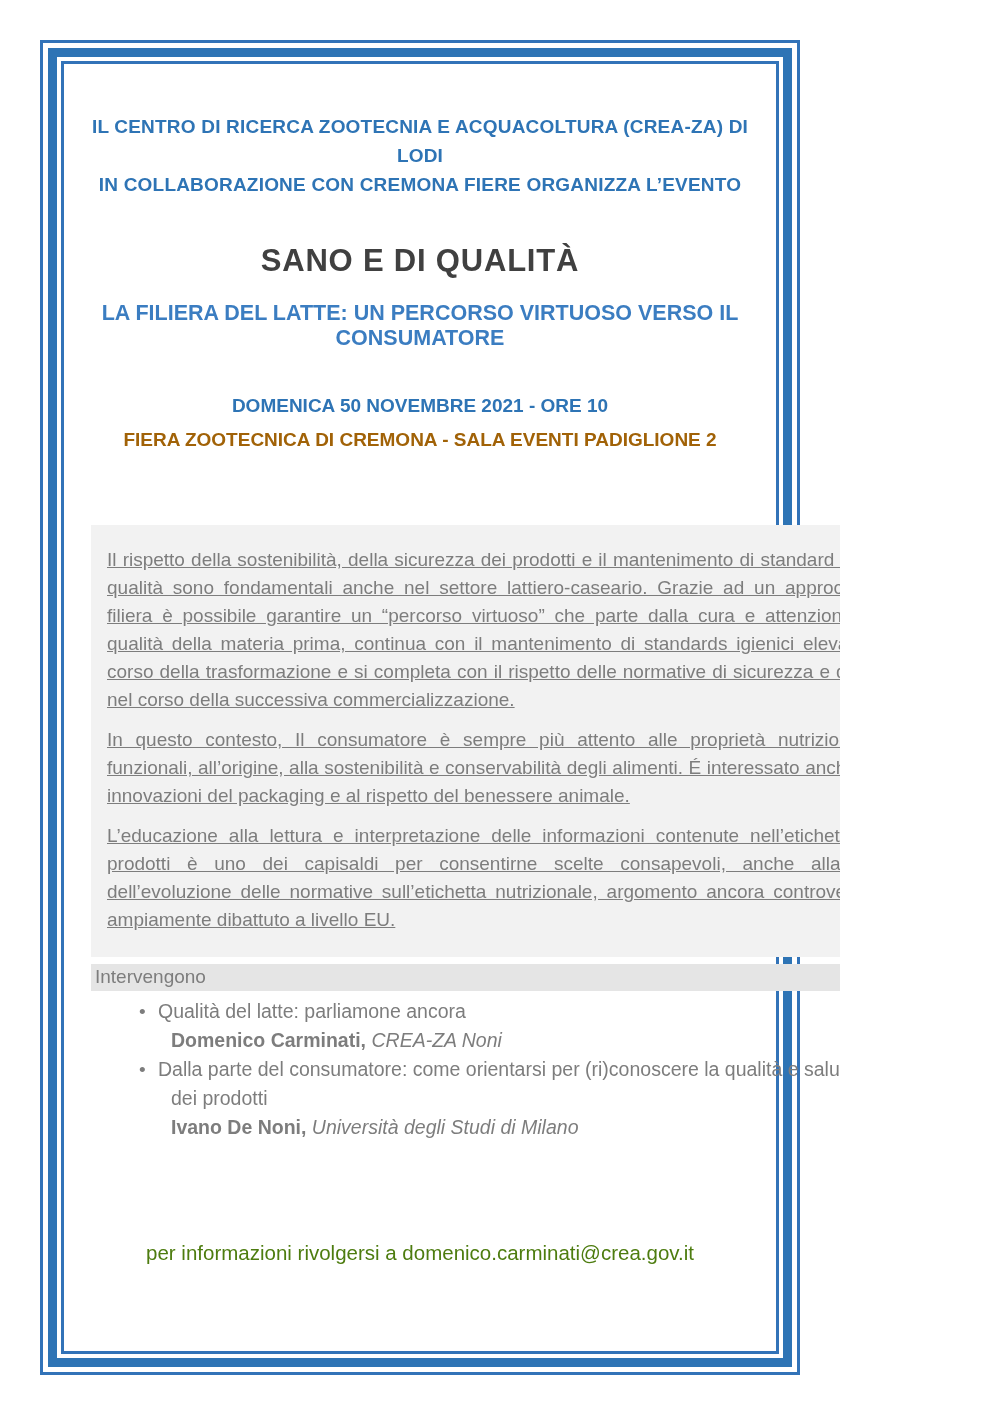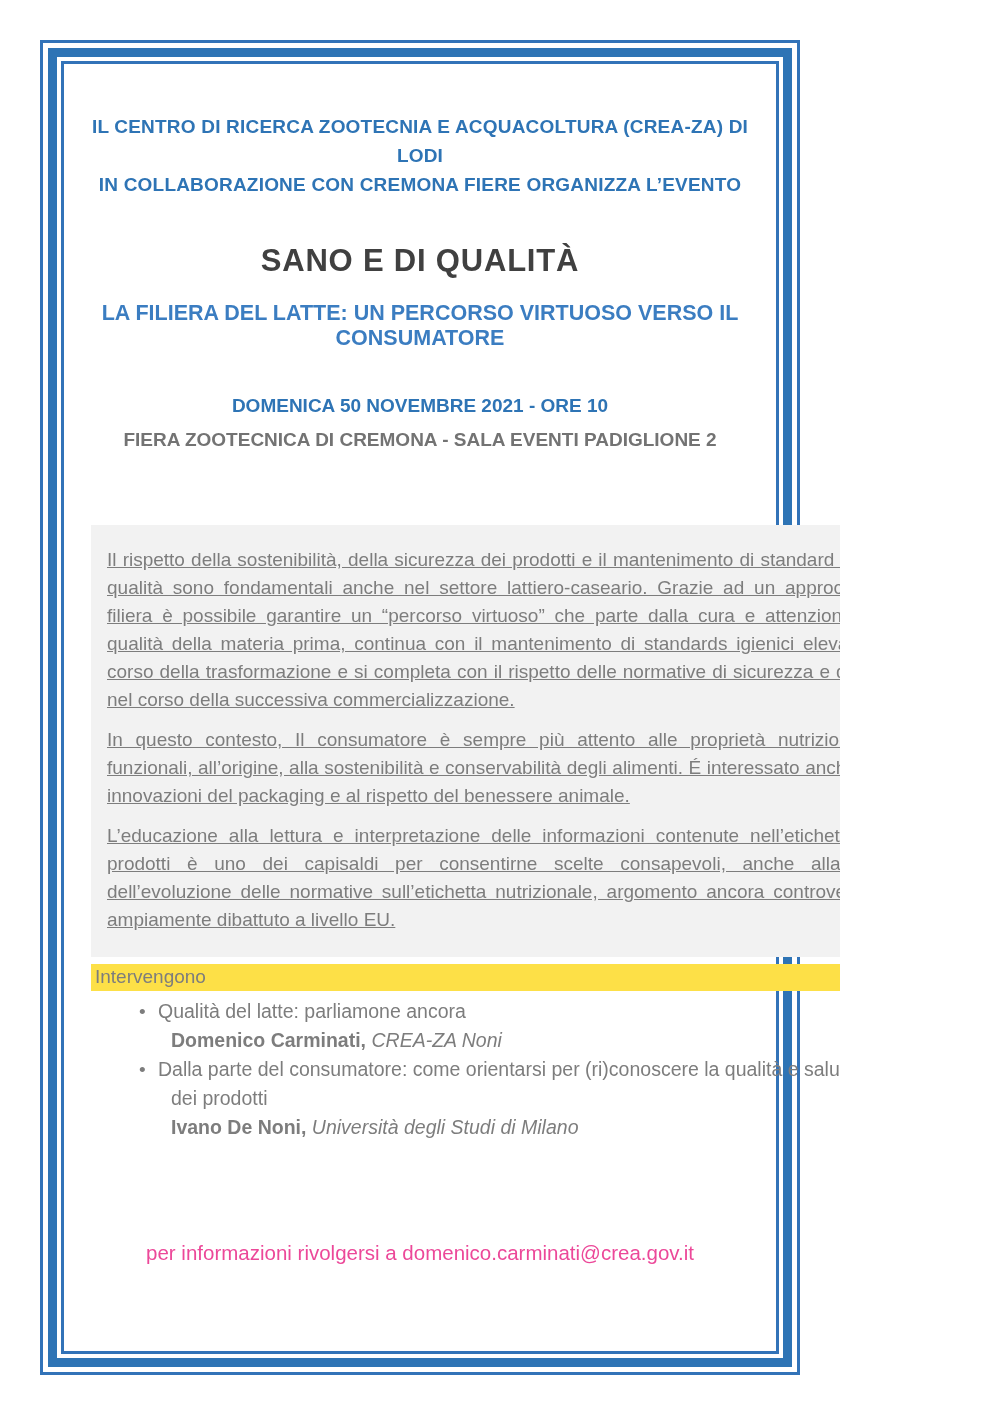--- a/index.html
+++ b/index.html
@@ -55,21 +55,21 @@
     top: 395px; left: 80px; right: 80px;
     text-align: center;
     color: #2e74b5;
     font-size: 19px;
     font-weight: bold;
   }
   .event-venue {
     position: absolute;
     top: 429px; left: 80px; right: 80px;
     text-align: center;
-    color: #737373;
+    color: #a16207;
     font-size: 19px;
     font-weight: bold;
   }
 
   .main-text {
     position: absolute;
     top: 525px;
     left: 91px;
     width: 818px;
     color: #7d7d7d;
@@ -77,21 +77,21 @@
   .body-block {
     background: #f2f2f2;
     padding: 9px 5px 11px 4px;
     font-size: 19px;
     line-height: 28px;
     text-align: justify;
   }
   .body-block p { margin: 12px; text-decoration: underline; }
 
   .speakers-heading {
-    background: #fde047;
+    background: #e5e5e5;
     margin-top: 7px;
     padding: 1px 4px 2px 4px;
     font-size: 19px;
     line-height: 24px;
   }
 
   .program {
     list-style: none;
     margin: 6px 0 0 0;
     padding: 0 0 0 67px;
@@ -111,21 +111,21 @@
     text-indent: -13px;
   }
   .speaker-line { padding-left: 13px; }
   .speaker-name { font-weight: bold; }
   .speaker-affiliation { font-style: italic; }
 
   .contact {
     position: absolute;
     top: 1241px; left: 80px; right: 80px;
     text-align: center;
-    color: #ec4899;
+    color: #4d7c0f;
     font-size: 20.5px;
   }
 </style>
 </head>
 <body>
 
 <div class="page">
 
   <div class="frame frame-outer"></div>
   <div class="frame frame-mid"></div>

